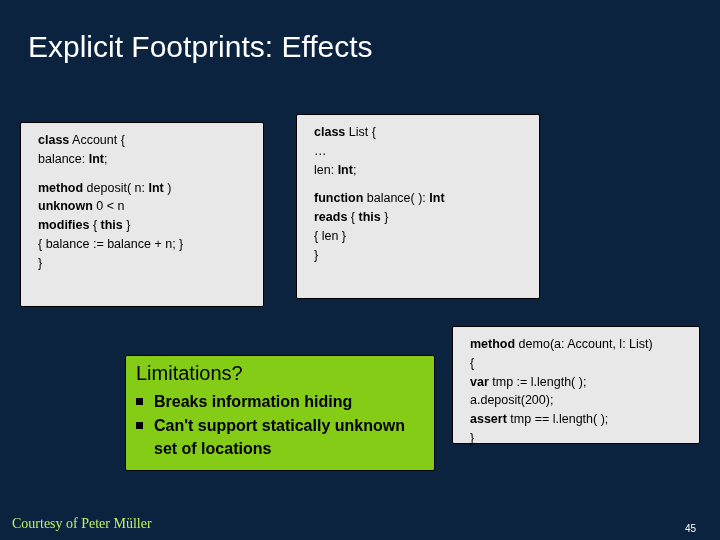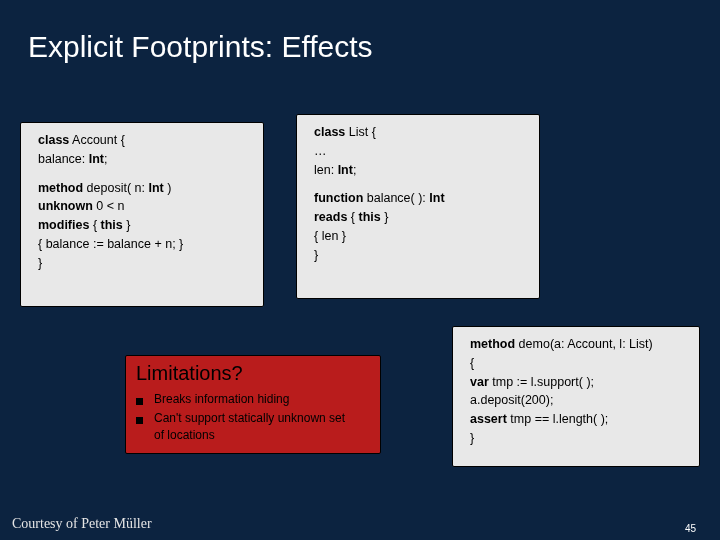--- a/index.html
+++ b/index.html
@@ -26,60 +26,61 @@
     border: 1px solid #000;
     border-radius: 2px;
     padding: 8px 17px;
     font-family: Arial, Helvetica, sans-serif;
     font-size: 12.5px;
     line-height: 1.5;
   }
   .codebox .kw { font-weight: bold; }
   .box-left { top: 122px; left: 20px; width: 244px; height: 185px; }
   .box-right { top: 114px; left: 296px; width: 244px; height: 185px; }
-  .box-demo { top: 326px; left: 452px; width: 248px; height: 141px; }
+  .box-demo { top: 326px; left: 452px; width: 248px; height: 118px; }
   .overlaybox {
     position: absolute;
     top: 355px;
     left: 125px;
-    width: 256px;
-    background: #b91c1c;
+    width: 310px;
+    background: #84cc16;
     border: 1px solid #000;
     border-radius: 2px;
     padding: 6px 22px 8px 10px;
   }
   .overlay-title {
     font-size: 20px;
     font-weight: normal;
     margin-bottom: 6px;
   }
   .overlay-list {
     list-style: none;
   }
   .overlay-list li {
-    font-size: 12px;
+    font-size: 16px;
     line-height: 1.4;
     padding-left: 18px;
     position: relative;
     margin-bottom: 2px;
+    font-weight: bold;
   }
   .overlay-list li::before {
     content: "";
     position: absolute;
     left: 0;
     top: 7px;
     width: 7px;
     height: 7px;
     background: #000;
   }
   .footer-left {
     position: absolute;
     bottom: 8px;
     left: 12px;
-    color: #e5e5e5;
+    color: #bef264;
     font-size: 14px;
     font-family: "Times New Roman", Calibri, serif;
   }
   .footer-right {
     position: absolute;
     bottom: 6px;
     right: 24px;
     color: #fff;
     font-size: 10px;
   }
@@ -107,21 +108,21 @@
   <div style="height:10px"></div>
   <div><span class="kw">  function</span><span> balance( ): </span><span class="kw">Int</span></div>
   <div><span class="kw">    reads</span><span> { </span><span class="kw">this</span><span> }</span></div>
   <div><span>  { len }</span></div>
   <div><span>}</span></div>
 </div>
 
 <div class="codebox box-demo">
   <div><span class="kw">method</span><span> demo(a: Account, l: List)</span></div>
   <div><span>{</span></div>
-  <div><span class="kw">  var</span><span> tmp := l.support( );</span></div>
+  <div><span class="kw">  var</span><span> tmp := l.length( );</span></div>
   <div><span>  a.deposit(200);</span></div>
   <div><span class="kw">  assert</span><span> tmp == l.length( );</span></div>
   <div><span>}</span></div>
 </div>
 
 <div class="overlaybox">
   <div class="overlay-title">Limitations?</div>
   <ul class="overlay-list">
     <li>Breaks information hiding</li>
     <li>Can't support statically unknown set of locations</li>

